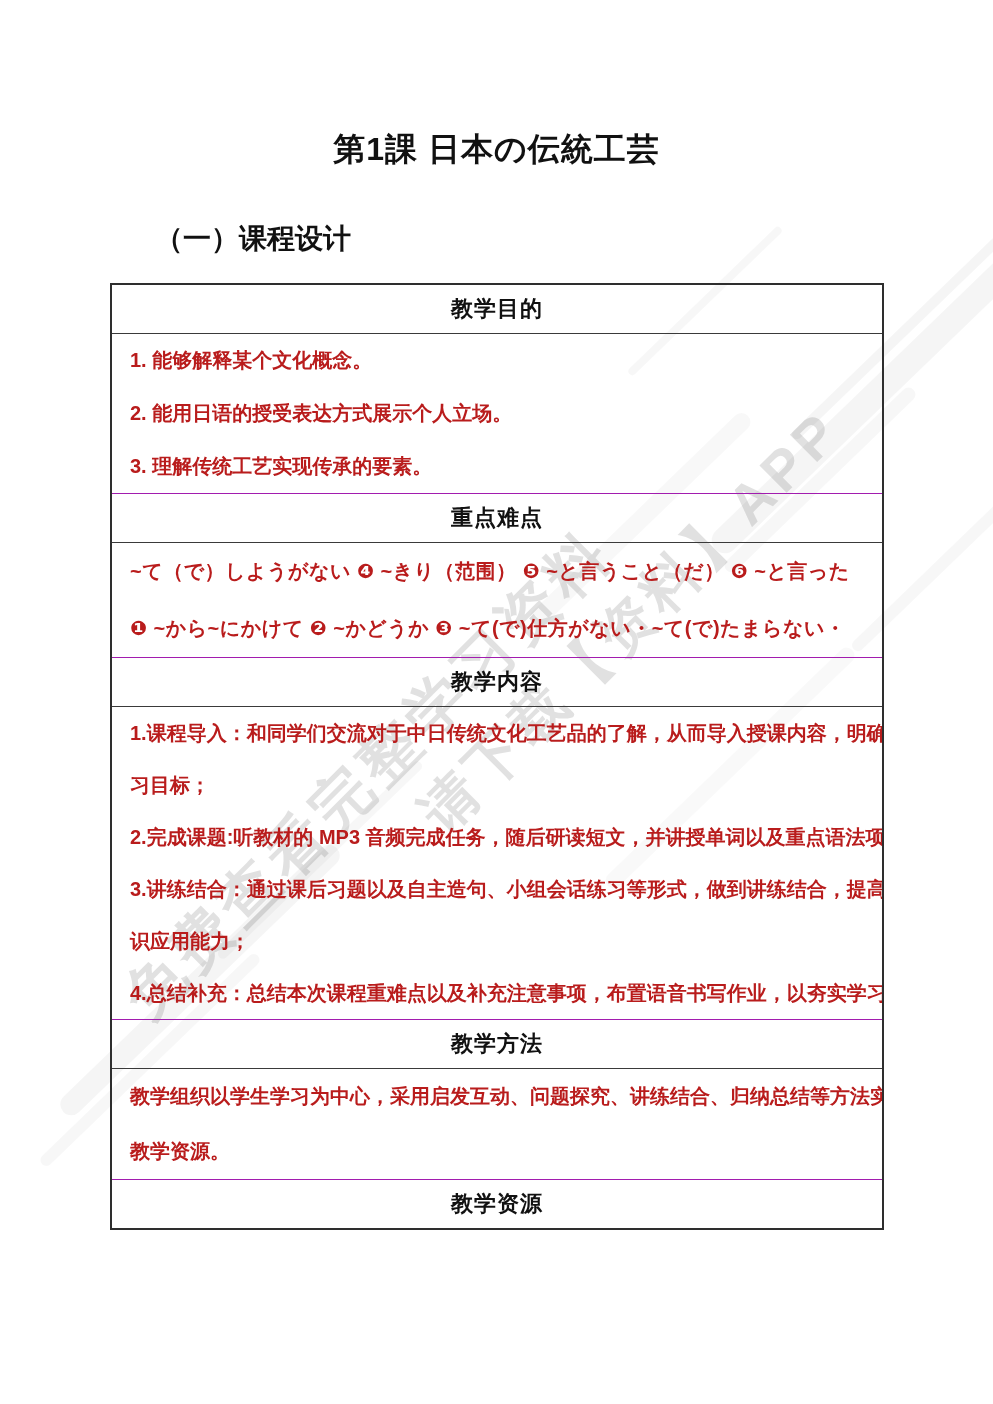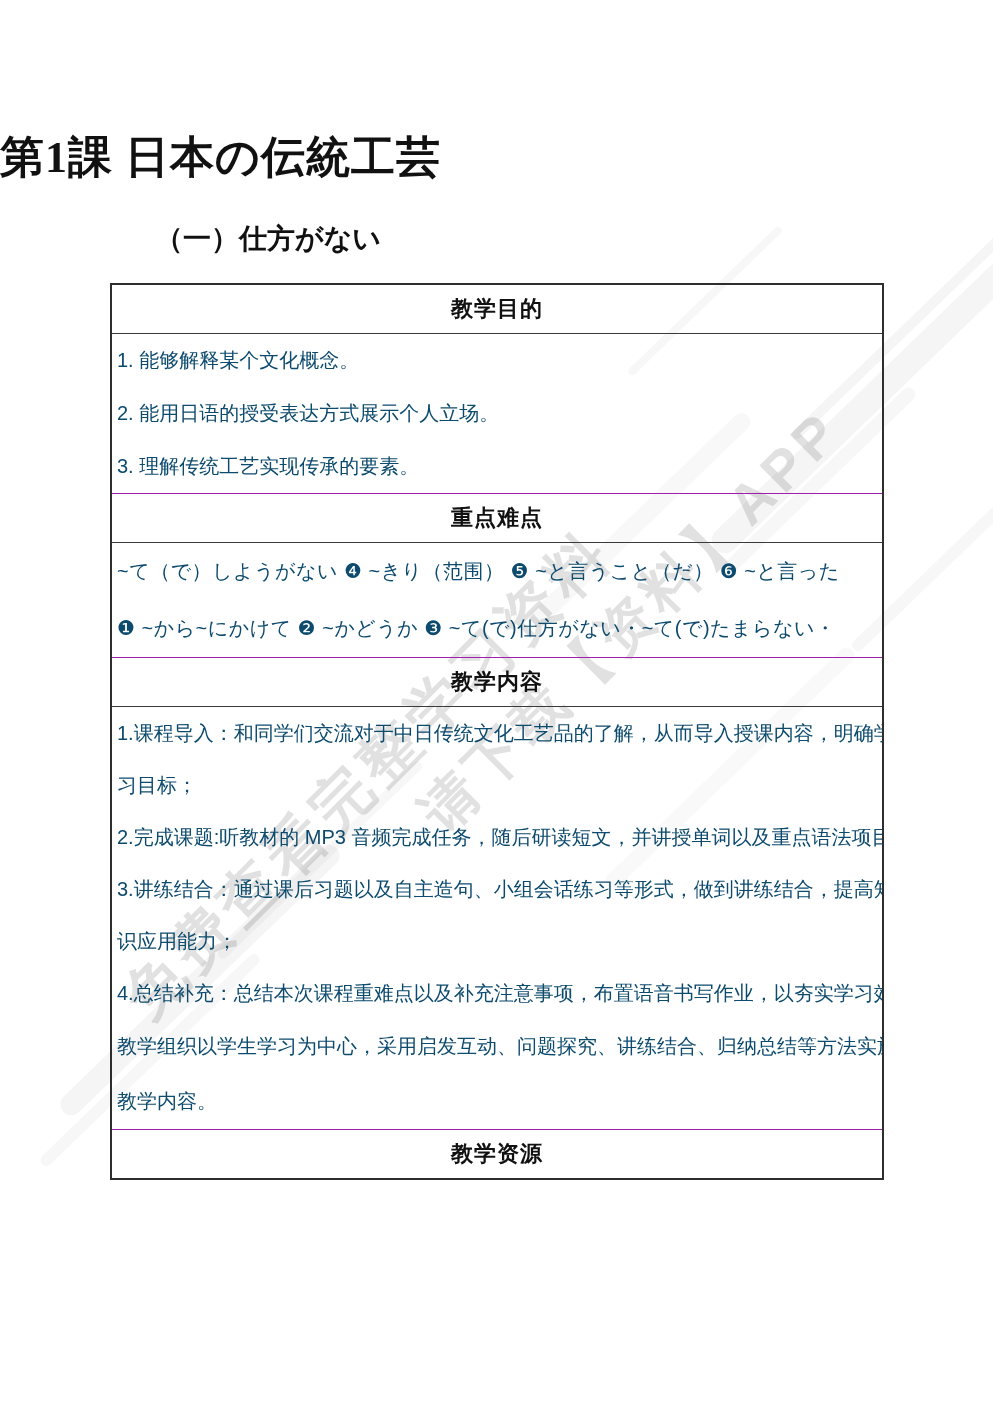--- a/index.html
+++ b/index.html
@@ -27,43 +27,43 @@
     position:absolute;white-space:nowrap;font-weight:bold;
     color:rgba(40,40,40,0.14);letter-spacing:6px;
   }
   .wm1{font-size:60px;left:368px;top:775px;transform:translate(-50%,-50%) rotate(-45deg);}
   .wm2{font-size:56px;left:632px;top:622px;transform:translate(-50%,-50%) rotate(-45deg);}
 
   
   .content{position:absolute;inset:0;z-index:1;}
   .doc-title{
     position:absolute;left:0;top:128px;width:100%;margin:0;
-    text-align:left;font-size:44px;font-weight:bold;color:#111;letter-spacing:1px;font-family:Liberation Serif, serif;
+    text-align:center;font-size:32px;font-weight:bold;color:#111;letter-spacing:1px;
   }
   .doc-subtitle{
     position:absolute;left:155px;top:220px;margin:0;
     font-size:28px;font-weight:bold;color:#111;
   }
 
   .lesson-table{
     position:absolute;left:110px;top:283px;width:774px;
     border:2px solid #2e2e2e;box-sizing:border-box;background:transparent;
   }
   .t-header{
     height:48px;display:flex;align-items:center;justify-content:center;
     font-size:22px;font-weight:bold;color:#111;letter-spacing:1px;
     border-top:1px solid #a21caf;border-bottom:1px solid #3a3a3a;
   }
   .t-header:first-child{border-top:none;}
   .t-header.last{border-bottom:none;}
   .t-body{display:block;}
   .t-line{
     display:flex;align-items:center;
-    padding:0 5px;font-size:20px;color:#0c4a6e;
-    white-space:nowrap;overflow:hidden;
+    padding:0 18px;font-size:20px;color:#b91c1c;
+    white-space:nowrap;overflow:hidden;font-weight:bold;
   }
   .body-goals .t-line{height:53px;}
   .body-grammar .t-line{height:57px;letter-spacing:0.5px;}
   .body-content .t-line{height:52px;}
   .body-methods .t-line{height:55px;}
 </style>
 </head>
 <body>
 
 <div class="page">
@@ -79,21 +79,21 @@
     <div class="streak s8"></div>
     <div class="streak s9"></div>
     <div class="streak s10"></div>
     <div class="wm-text wm1">免费查看完整学习资料</div>
     <div class="wm-text wm2">请下载【资料】APP</div>
   </div>
 
   <div class="content">
 
     <h1 class="doc-title">第1課 日本の伝統工芸</h1>
-    <h2 class="doc-subtitle">（一）仕方がない</h2>
+    <h2 class="doc-subtitle">（一）课程设计</h2>
 
     <div class="lesson-table">
 
       <div class="t-header">教学目的</div>
       <div class="t-body body-goals">
         <div class="t-line">1. 能够解释某个文化概念。</div>
         <div class="t-line">2. 能用日语的授受表达方式展示个人立场。</div>
         <div class="t-line">3. 理解传统工艺实现传承的要素。</div>
       </div>
 
@@ -106,22 +106,23 @@
       <div class="t-header">教学内容</div>
       <div class="t-body body-content">
         <div class="t-line">1.课程导入：和同学们交流对于中日传统文化工艺品的了解，从而导入授课内容，明确学</div>
         <div class="t-line">习目标；</div>
         <div class="t-line">2.完成课题:听教材的 MP3 音频完成任务，随后研读短文，并讲授单词以及重点语法项目；</div>
         <div class="t-line">3.讲练结合：通过课后习题以及自主造句、小组会话练习等形式，做到讲练结合，提高知</div>
         <div class="t-line">识应用能力；</div>
         <div class="t-line">4.总结补充：总结本次课程重难点以及补充注意事项，布置语音书写作业，以夯实学习效</div>
       </div>
 
+      <div class="t-header">教学方法</div>
       <div class="t-body body-methods">
         <div class="t-line">教学组织以学生学习为中心，采用启发互动、问题探究、讲练结合、归纳总结等方法实施</div>
-        <div class="t-line">教学内容。</div>
+        <div class="t-line">教学资源。</div>
       </div>
 
       <div class="t-header last">教学资源</div>
 
     </div>
   </div>
 </div>
 
 </body></html>

